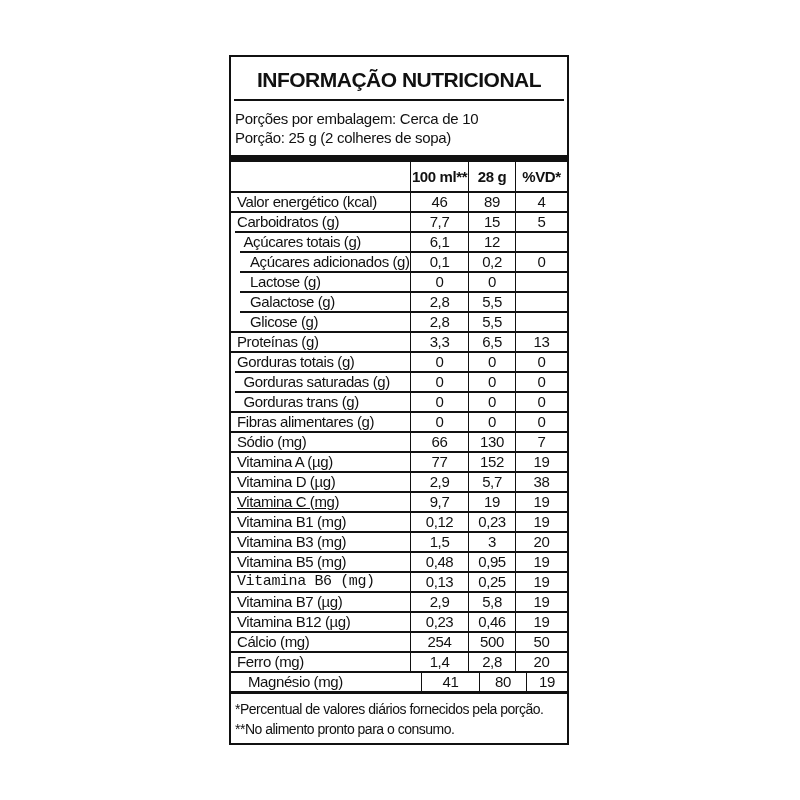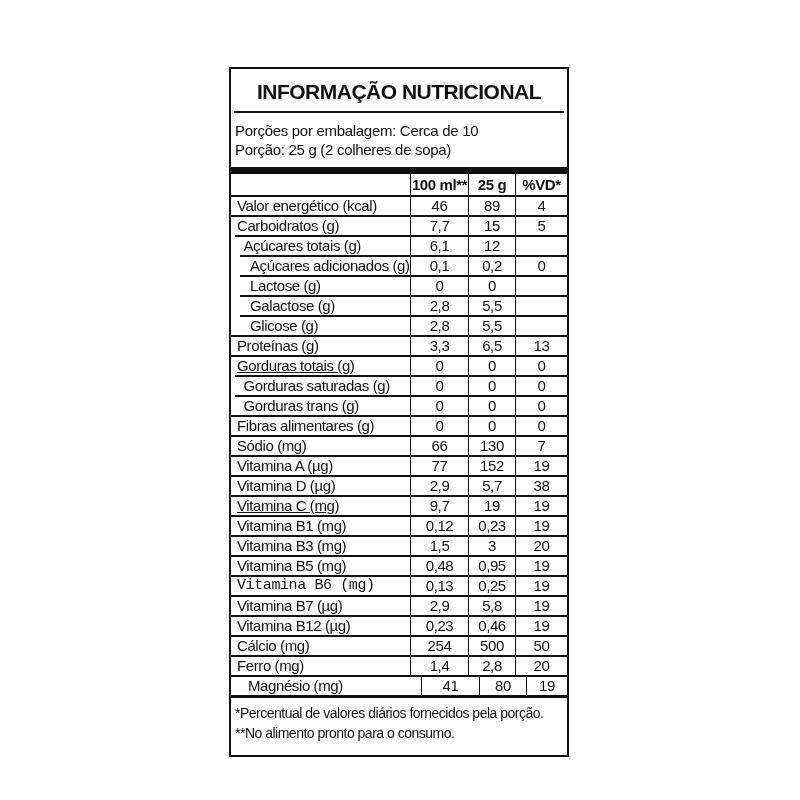--- a/index.html
+++ b/index.html
@@ -14,21 +14,21 @@
   .stage {
     position: relative;
     width: 800px;
     height: 800px;
     background: #ffffff;
     overflow: hidden;
   }
   .panel {
     position: absolute;
     left: 229px;
-    top: 67px;
+    top: 55px;
     width: 340px;
     height: 690px;
     box-sizing: border-box;
     border: 2px solid #111111;
     background: #ffffff;
   }
   .title {
     height: 42px;
     box-sizing: border-box;
     padding-top: 11px;
@@ -58,21 +58,21 @@
   }
   .trow {
     position: relative;
     display: flex;
     height: 20px;
     align-items: stretch;
     font-size: 15px;
     letter-spacing: -0.4px;
   }
   .trow.thead {
-    height: 21px;
+    height: 29px;
     font-weight: bold;
   }
   .trow:not(.thead)::before {
     content: "";
     position: absolute;
     top: 0;
     left: 0;
     right: 0;
     height: 1.5px;
     background: #111111;
@@ -124,21 +124,21 @@
     <div class="servings">
       <div>Porções por embalagem: Cerca de 10</div>
       <div>Porção: 25 g (2 colheres de sopa)</div>
     </div>
 
     <div class="bar"></div>
 
     <div class="trow thead">
       <div class="c-label"></div>
       <div class="c-num">100 ml**</div>
-      <div class="c-num c25">25 g</div>
+      <div class="c-num c25">28 g</div>
       <div class="c-num cvd">%VD*</div>
     </div>
 
     <div id="rows">
         <div class="trow">
     <div class="c-label" style="padding-left: 6px;">Valor energético (kcal)</div>
     <div class="c-num">46</div>
     <div class="c-num c25">89</div>
     <div class="c-num cvd">4</div>
   </div>
@@ -178,21 +178,21 @@
     <div class="c-num c25">5,5</div>
     <div class="c-num cvd"></div>
   </div>
         <div class="trow">
     <div class="c-label" style="padding-left: 6px;">Proteínas (g)</div>
     <div class="c-num">3,3</div>
     <div class="c-num c25">6,5</div>
     <div class="c-num cvd">13</div>
   </div>
         <div class="trow">
-    <div class="c-label" style=" text-decoration: underline;">Gorduras totais (g)</div>
+    <div class="c-label" style="">Gorduras totais (g)</div>
     <div class="c-num">0</div>
     <div class="c-num c25">0</div>
     <div class="c-num cvd">0</div>
   </div>
         <div class="trow ind1">
     <div class="c-label" style="padding-left: 12.5px;">Gorduras saturadas (g)</div>
     <div class="c-num">0</div>
     <div class="c-num c25">0</div>
     <div class="c-num cvd">0</div>
   </div>

